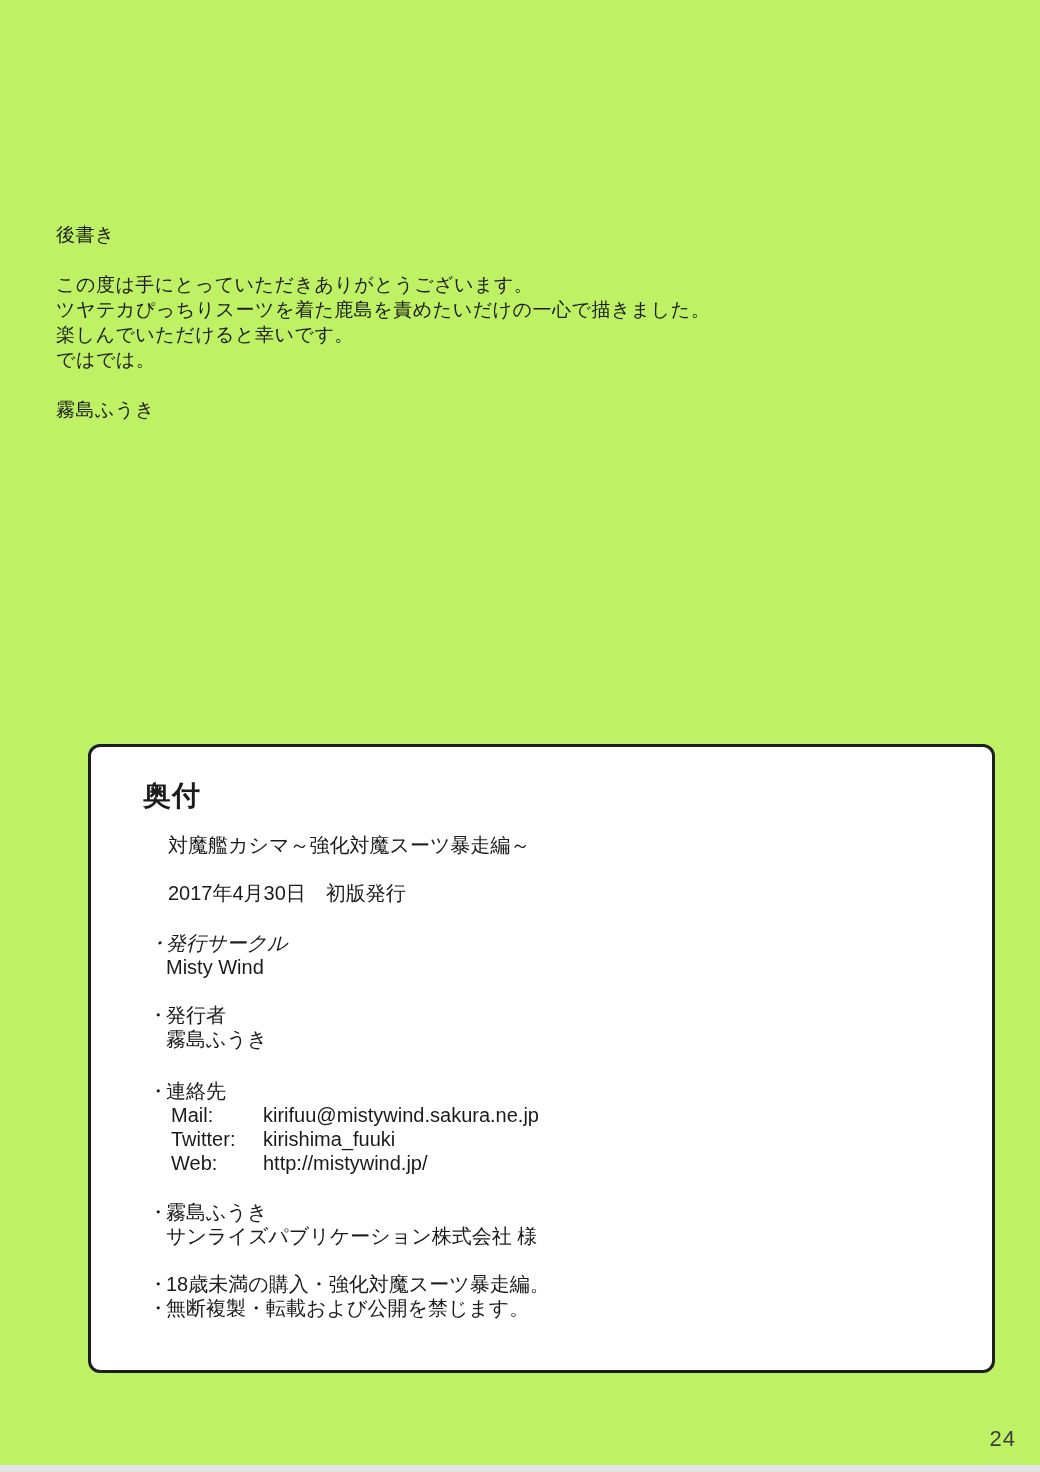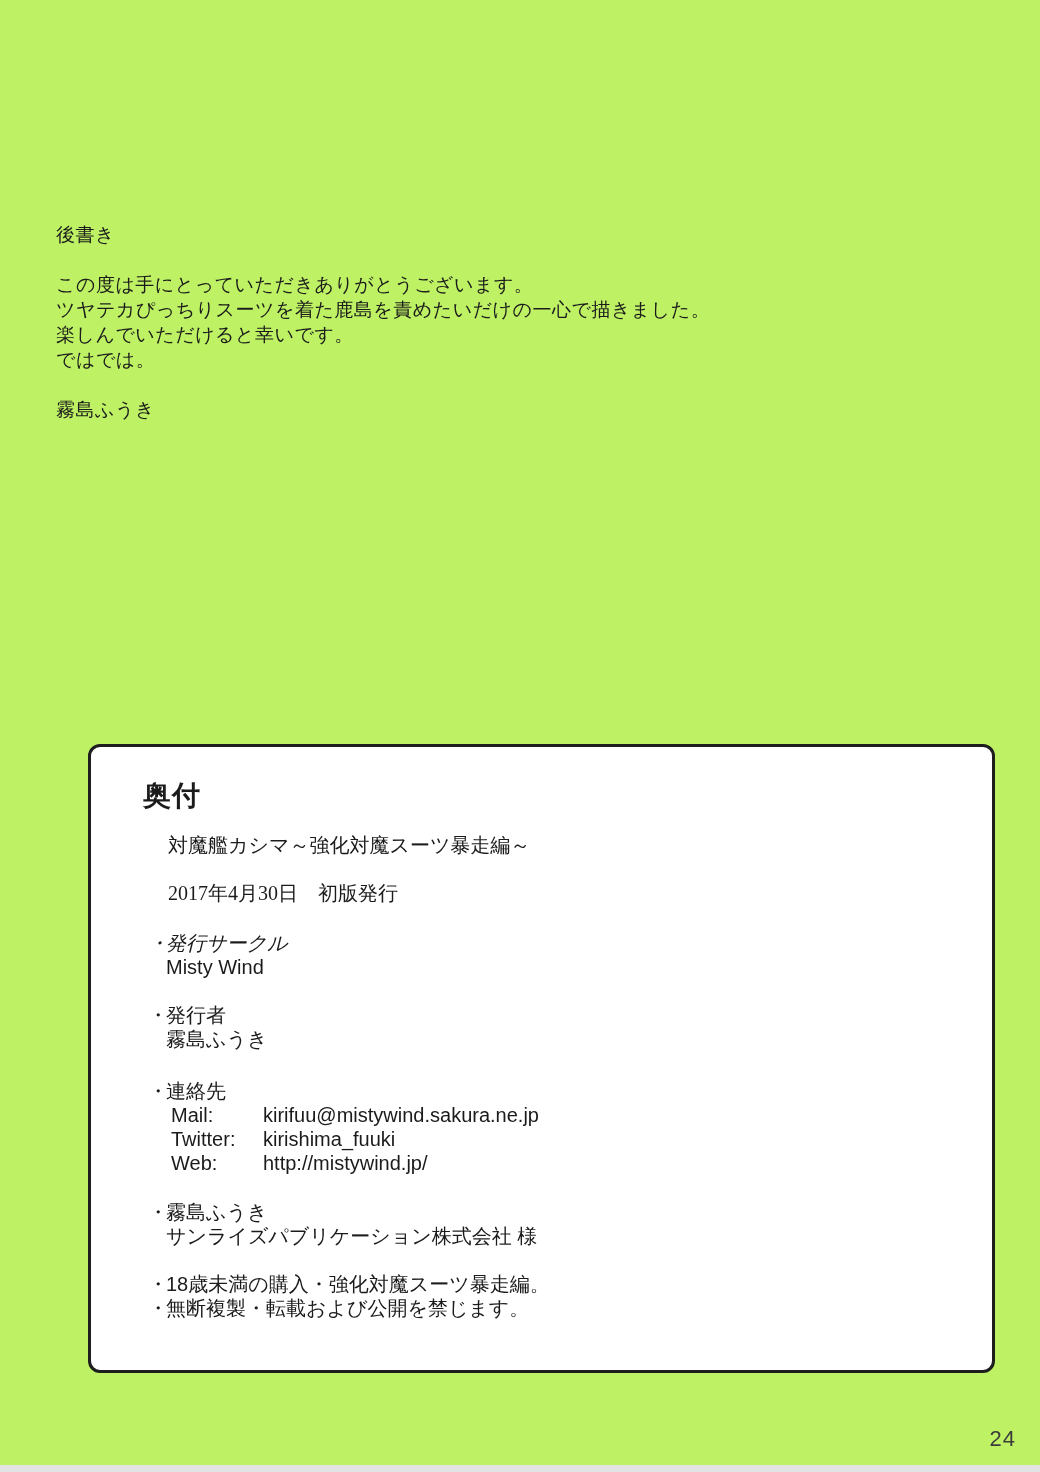--- a/index.html
+++ b/index.html
@@ -48,21 +48,21 @@
     white-space: nowrap;
     margin-left: 20px;
   }
   .colophon-heading {
     font-size: 28px;
     line-height: 34px;
     font-weight: 600;
     letter-spacing: 1px;
   }
   .colophon-title  { margin-top: 20px; margin-left: 25px; }
-  .colophon-date   { margin-top: 24px; margin-left: 25px; font-family: Liberation Serif, serif; }
+  .colophon-date   { margin-top: 24px; margin-left: 25px; }
   .bullet-line     { margin-left: 5px; }
   .bullet {
     display: inline-block;
     width: 18px;
   }
   .sub-line { margin-left: 23px; }
   .mt-group-1 { margin-top: 26px; font-style: italic; }
   .mt-group-2 { margin-top: 24px; }
   .mt-group-3 { margin-top: 28px; }
   .mt-group-4 { margin-top: 25px; }

